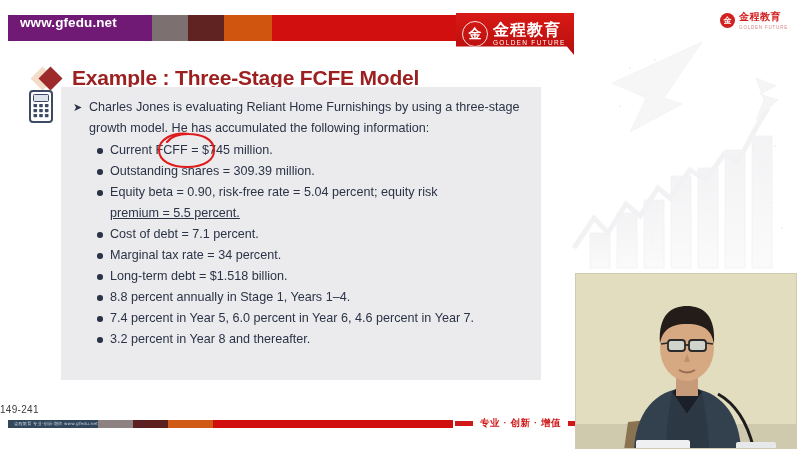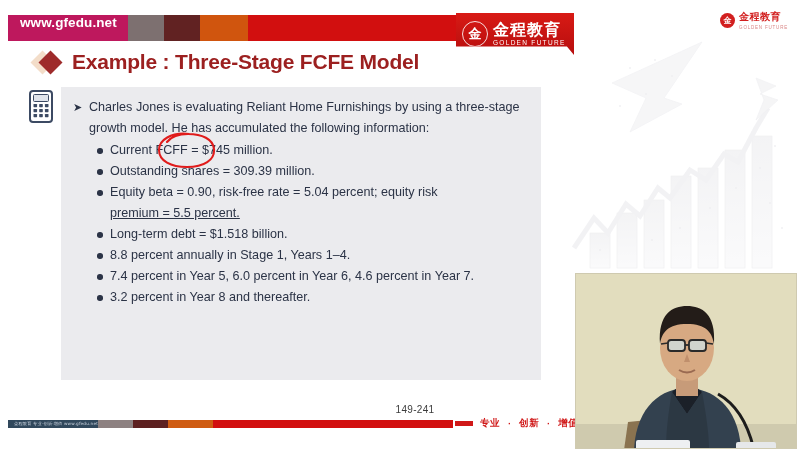--- a/index.html
+++ b/index.html
@@ -93,21 +93,21 @@
     font-family: "DejaVu Sans", sans-serif;
   }
   #corner-logo .en {
     color: #d98686; font-size: 4.5px; letter-spacing: .8px;
     text-align: center; margin-top: 1px;
   }
 
   
   #title-row {
     position: absolute;
-    left: 34px; top: 50px;
+    left: 34px; top: 66px;
     display: flex; align-items: center;
   }
   .diamond {
     width: 17px; height: 17px;
     transform: rotate(45deg);
     display: inline-block;
   }
   .diamond.pale { background: #f3ddc9; margin-right: -9px; }
   .diamond.dark { background: #9e2b2b; }
   #title-text {
@@ -177,25 +177,24 @@
     position: absolute;
     left: 157px; top: 132px;
     width: 60px; height: 37px;
     pointer-events: none;
   }
 
   
   #footer-page {
     position: absolute;
     left: 0; right: 4px; top: 404px;
-    text-align: center;
+    text-align: left;
     color: #3c3c3c;
     font-size: 10px;
     letter-spacing: .3px;
-    margin-left: 36px;
   }
   #footer-stripe {
     position: absolute;
     left: 8px; top: 420px;
     width: 445px; height: 8px;
     display: flex;
   }
   #footer-micro {
     position: absolute;
     left: 14px; top: 420px;
@@ -217,21 +216,21 @@
   }
   #footer-slogan .dash {
     width: 18px; height: 5px; background: #d01818;
   }
   #footer-slogan .slogan-text {
     color: #d01818;
     font-size: 9.5px;
     font-weight: bold;
     margin: 0 7px;
     letter-spacing: .6px;
-    font-family: Liberation Mono, monospace;
+    font-family: Liberation Sans, sans-serif;
     white-space: nowrap;
   }
 
   
   #webcam {
     position: absolute;
     left: 575px; top: 273px;
     width: 222px; height: 176px;
     background: #ded8b8;
     overflow: hidden;
@@ -274,21 +273,21 @@
       <circle cx="120" cy="200" r="1"></circle>
         <circle cx="92" cy="212" r="1"></circle>
       <circle cx="215" cy="118" r="1"></circle>
         <circle cx="210" cy="175" r="1"></circle>
       <circle cx="222" cy="200" r="1"></circle>
         <circle cx="40" cy="222" r="1"></circle>
     </g>
   </svg>
 
   <div id="header-stripe">
-    <div class="hs-seg" style="background:#be185d;width:120px">
+    <div class="hs-seg" style="background:#701a75;width:144px">
       <div id="header-url">www.gfedu.net</div>
     </div>
     <div class="hs-seg" style="background:#7d7070;width:36px"></div>
     <div class="hs-seg" style="background:#612222;width:36px"></div>
     <div class="hs-seg" style="background:#d0550e;width:48px"></div>
     <div class="hs-seg" style="background:#d20f0f;flex:1 1 auto"></div>
   </div>
 
   <div id="ribbon-logo">
     <div class="seal">金</div>
@@ -331,20 +330,22 @@
   <div id="content-box">
     <div id="lead">
       <span class="chev">➤</span>
       <span class="lead-text">Charles Jones is evaluating Reliant Home Furnishings by using a three-stage growth model. He has accumulated the following information:</span>
     </div>
     <ul id="bullets">
         <li>Current FCFF = $745 million.</li>
         <li>Outstanding shares = 309.39 million.</li>
         <li>Equity beta = 0.90, risk-free rate = 5.04 percent; equity risk</li>
         <li class="nobullet">premium = 5.5 percent.</li>
+        <li>Cost of debt = 7.1 percent.</li>
+        <li>Marginal tax rate = 34 percent.</li>
         <li>Long-term debt = $1.518 billion.</li>
         <li>8.8 percent annually in Stage 1, Years 1–4.</li>
         <li>7.4 percent in Year 5, 6.0 percent in Year 6, 4.6 percent in Year 7.</li>
         <li>3.2 percent in Year 8 and thereafter.</li>
       </ul>
   </div>
 
   <svg id="annot-ellipse" viewBox="0 0 60 37" xmlns="http://www.w3.org/2000/svg">
     <path d="M32 2 C14 0 2 8 2 18 C2 29 14 35 30 35 C47 35 58 28 57 17 C56 7 45 2 31 2 C22 2 14 5 10 10" fill="none" stroke="#e01b1b" stroke-width="2.1" stroke-linecap="round"></path>
   </svg>

